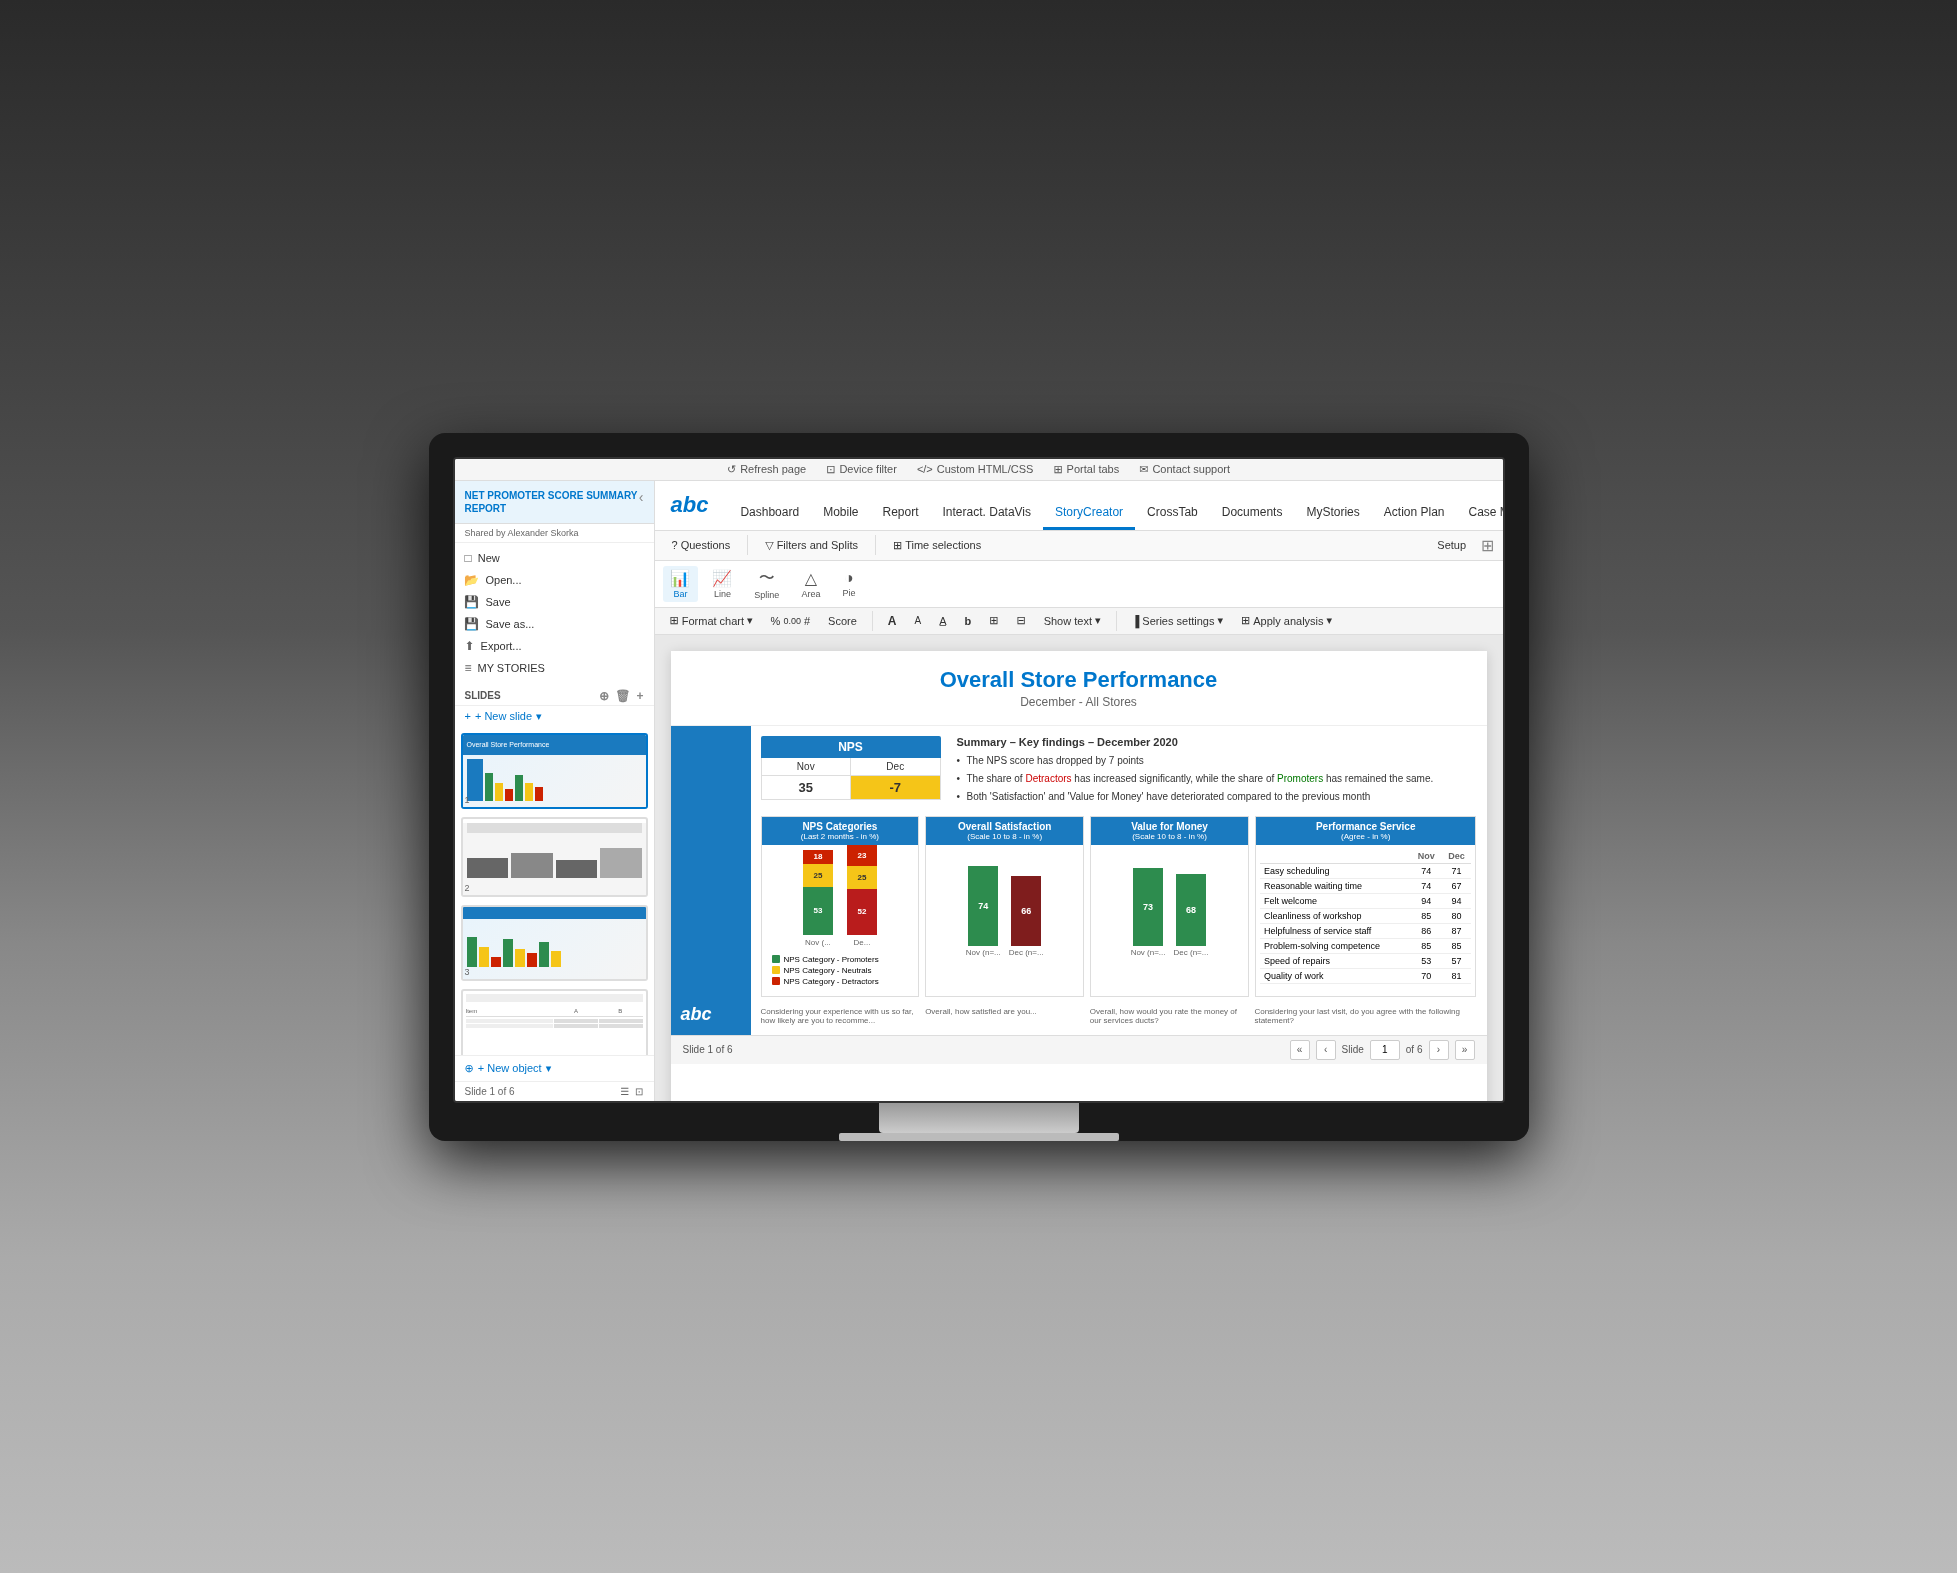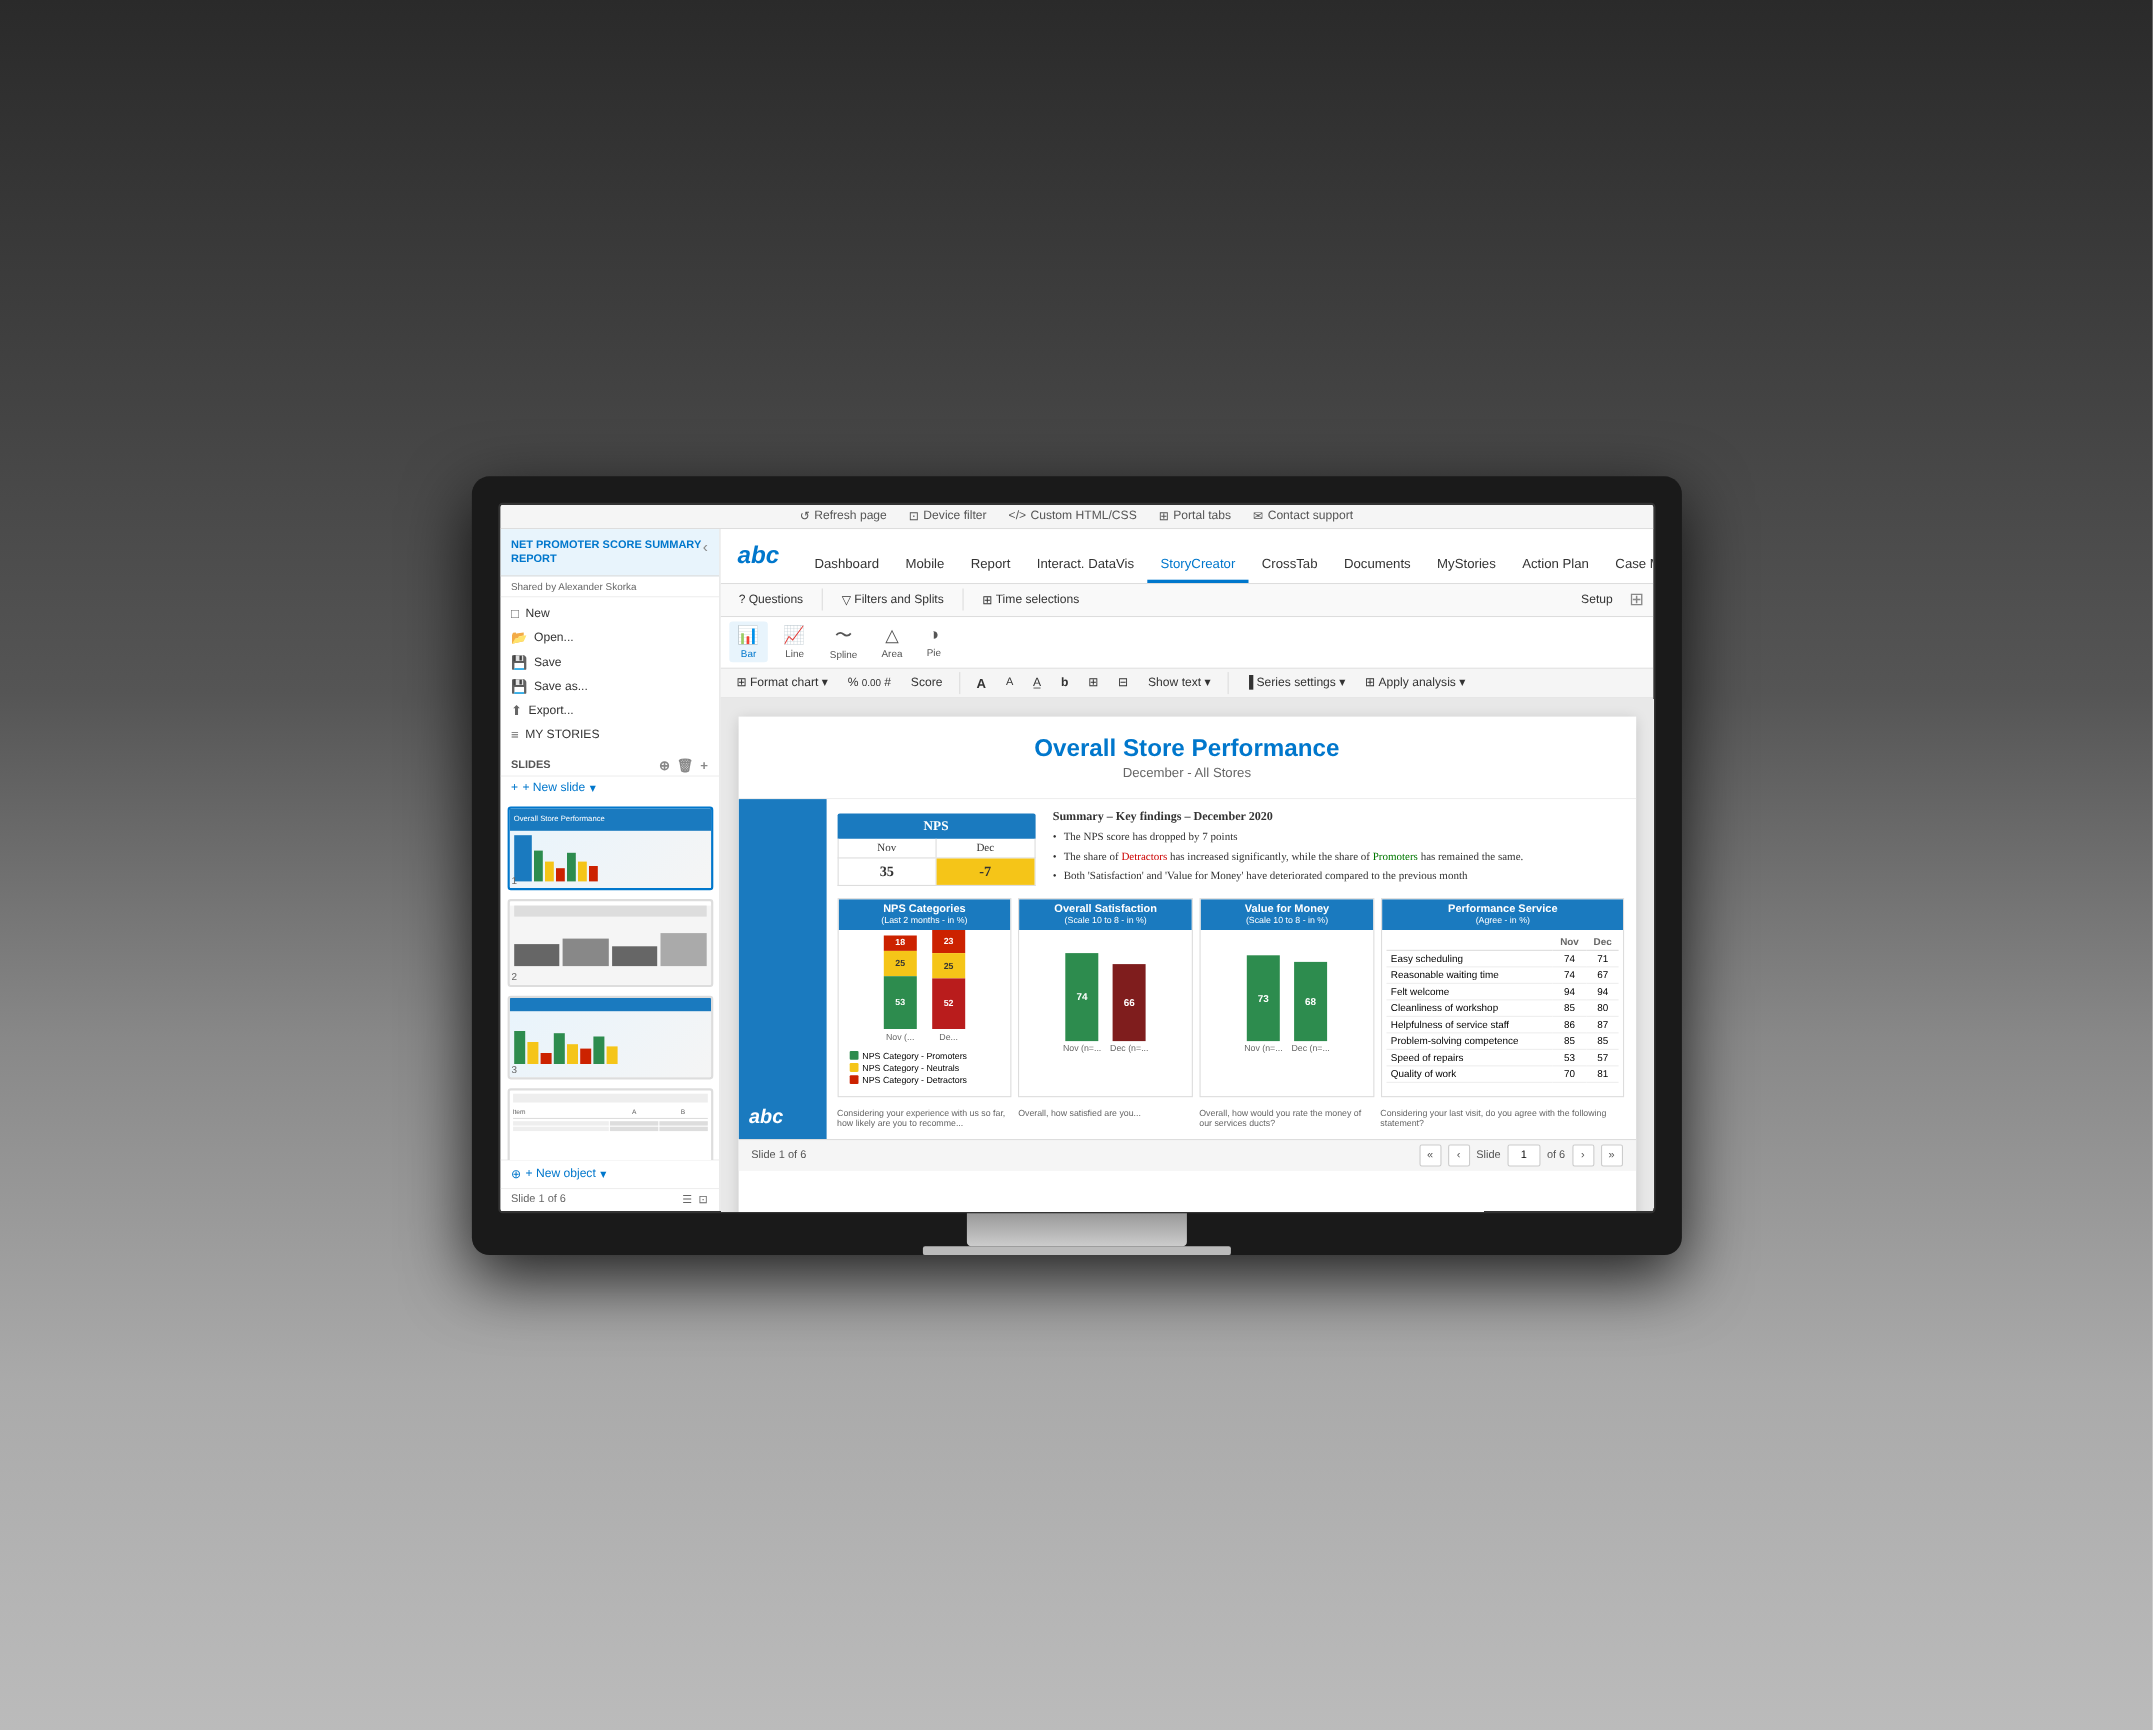--- a/index.html
+++ b/index.html
@@ -348,22 +348,21 @@
       padding: 10px;
       display: flex;
       flex-direction: column;
       gap: 8px;
     }
 
     
     .nps-section {
       display: flex;
       gap: 16px;
-      align-items: center;
-      font-family: Liberation Serif, serif;
+      align-items: flex-start;
     }
     .nps-box {
       width: 180px;
       flex-shrink: 0;
     }
     .nps-header {
       background: #1a7abf;
       color: #fff;
       text-align: center;
       font-size: 12px;

